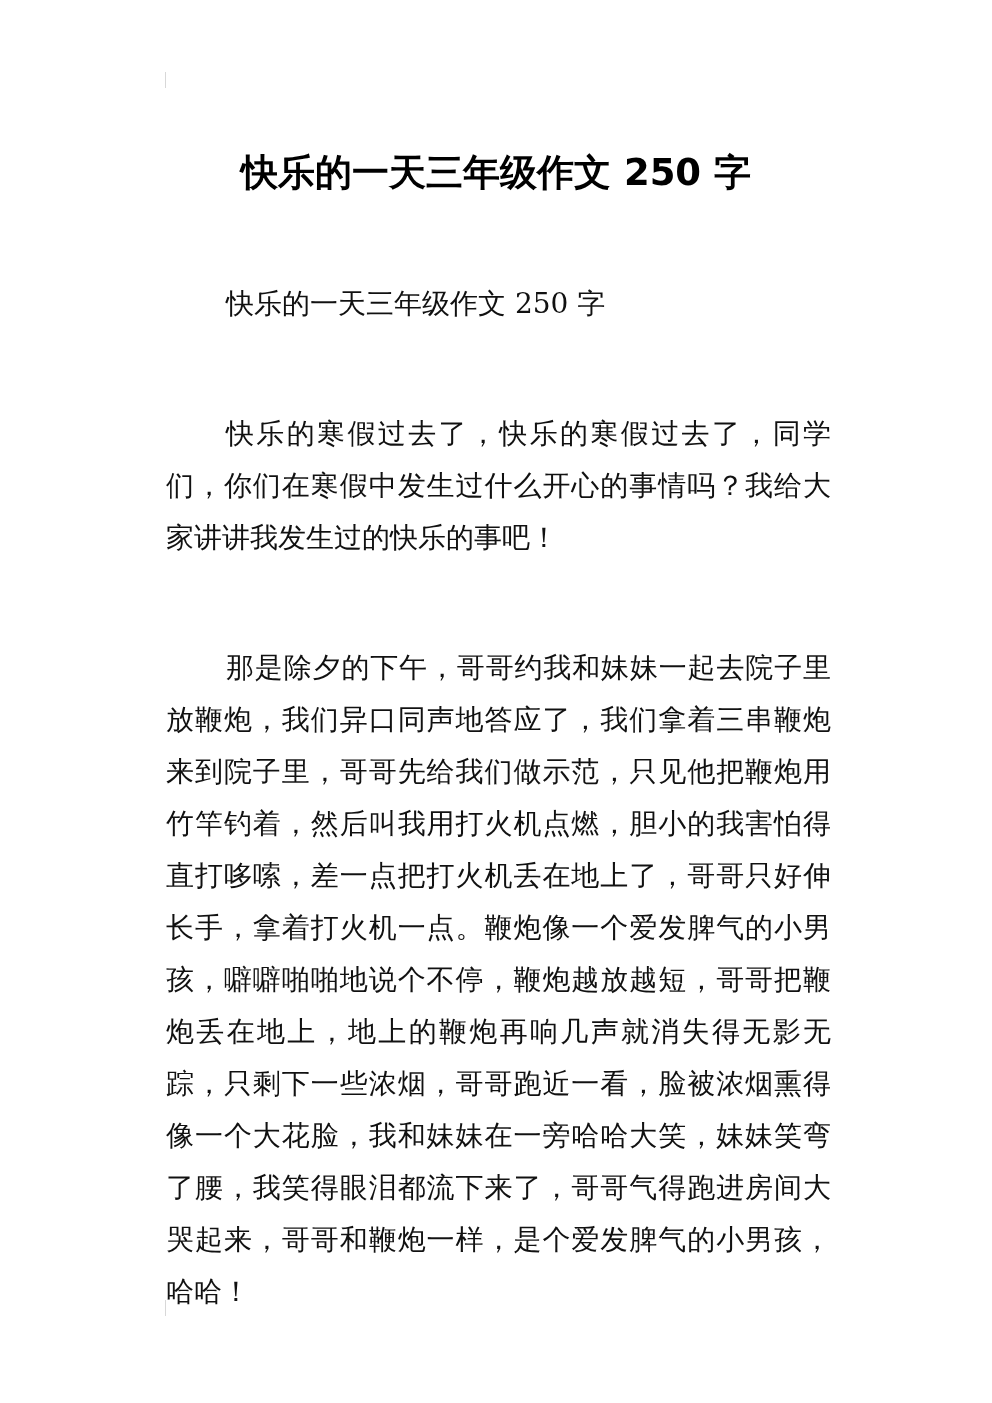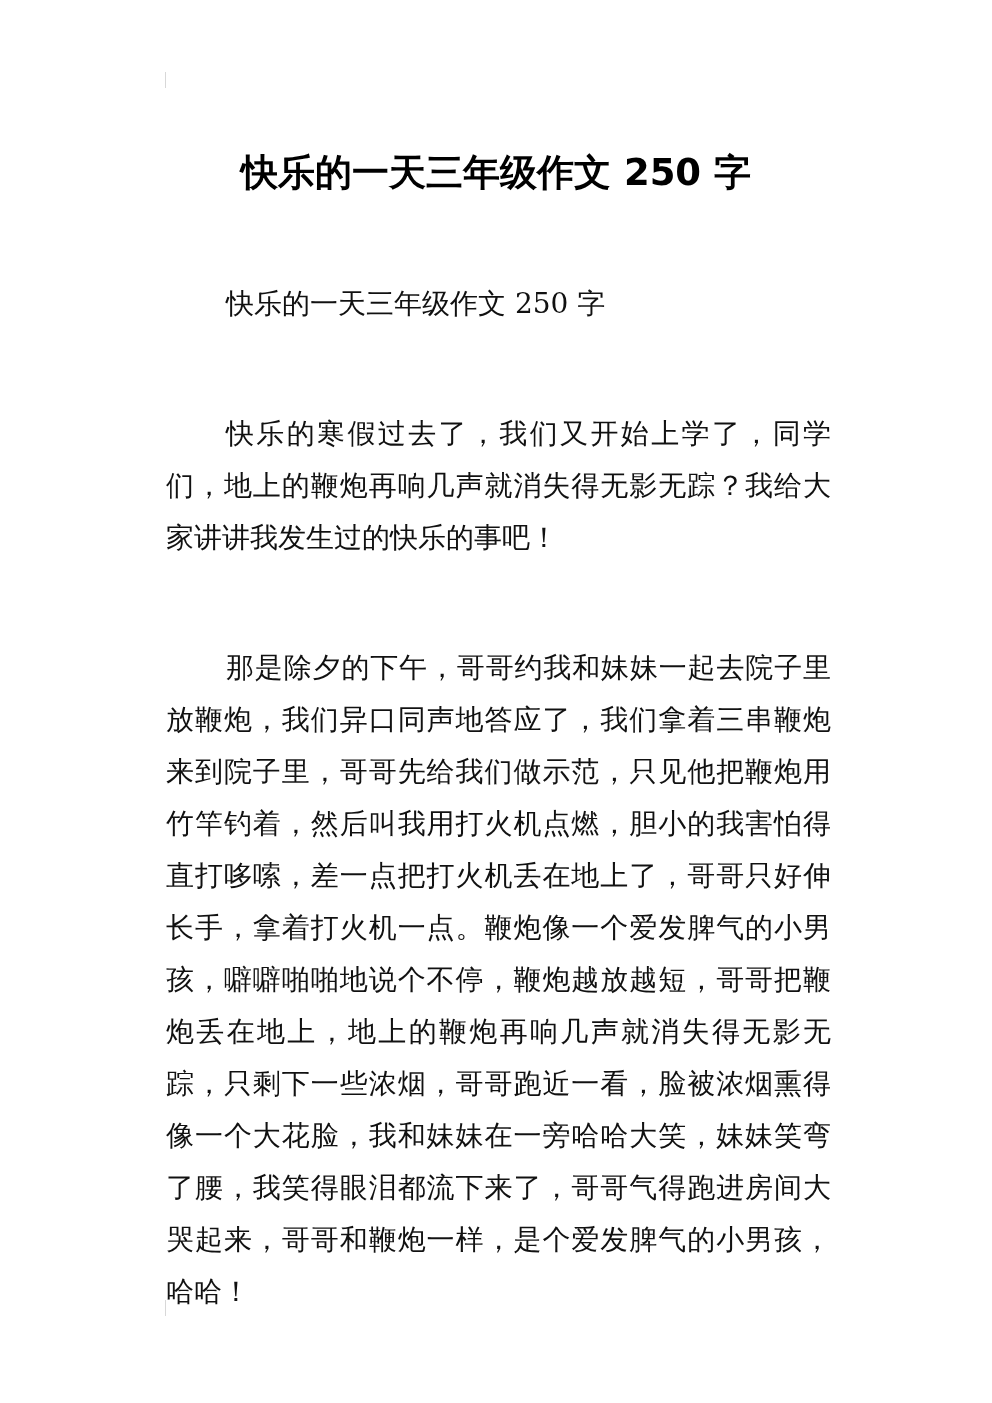--- a/index.html
+++ b/index.html
@@ -69,18 +69,18 @@
 </head>
 <body>
 
 <div class="page">
   <div class="corner-mark top"></div>
 
   <h1 class="doc-title">快乐的一天三年级作文 250 字</h1>
 
   <div class="content">
     <p class="subtitle">快乐的一天三年级作文 250 字</p>
-    <p class="para first">快乐的寒假过去了，我们又开始上学了，同学们，地上的鞭炮再响几声就消失得无影无踪？我给大家讲讲我发生过的快乐的事吧！</p>
+    <p class="para first">快乐的寒假过去了，快乐的寒假过去了，同学们，你们在寒假中发生过什么开心的事情吗？我给大家讲讲我发生过的快乐的事吧！</p>
     <p class="para second">那是除夕的下午，哥哥约我和妹妹一起去院子里放鞭炮，我们异口同声地答应了，我们拿着三串鞭炮来到院子里，哥哥先给我们做示范，只见他把鞭炮用竹竿钓着，然后叫我用打火机点燃，胆小的我害怕得直打哆嗦，差一点把打火机丢在地上了，哥哥只好伸长手，拿着打火机一点。鞭炮像一个爱发脾气的小男孩，噼噼啪啪地说个不停，鞭炮越放越短，哥哥把鞭炮丢在地上，地上的鞭炮再响几声就消失得无影无踪，只剩下一些浓烟，哥哥跑近一看，脸被浓烟熏得像一个大花脸，我和妹妹在一旁哈哈大笑，妹妹笑弯了腰，我笑得眼泪都流下来了，哥哥气得跑进房间大哭起来，哥哥和鞭炮一样，是个爱发脾气的小男孩，哈哈！</p>
   </div>
 
   <div class="corner-mark bottom"></div>
 </div>
 
 </body></html>

